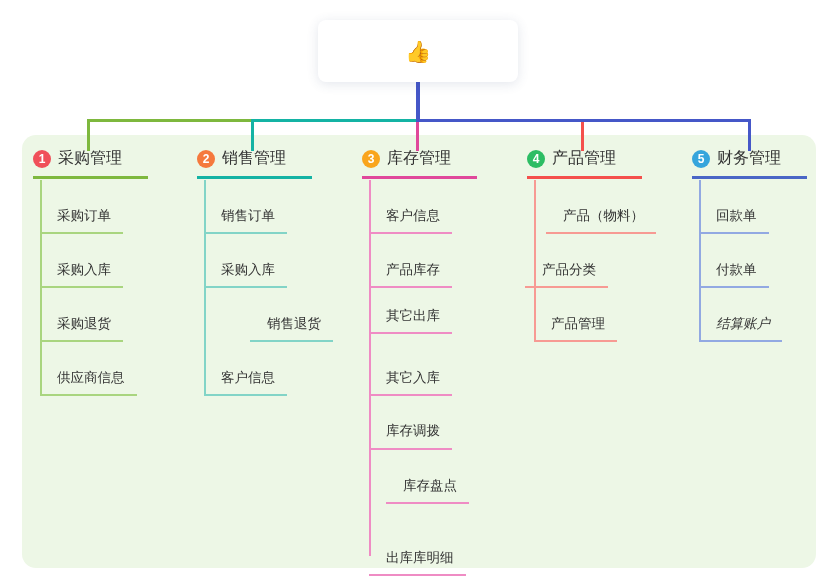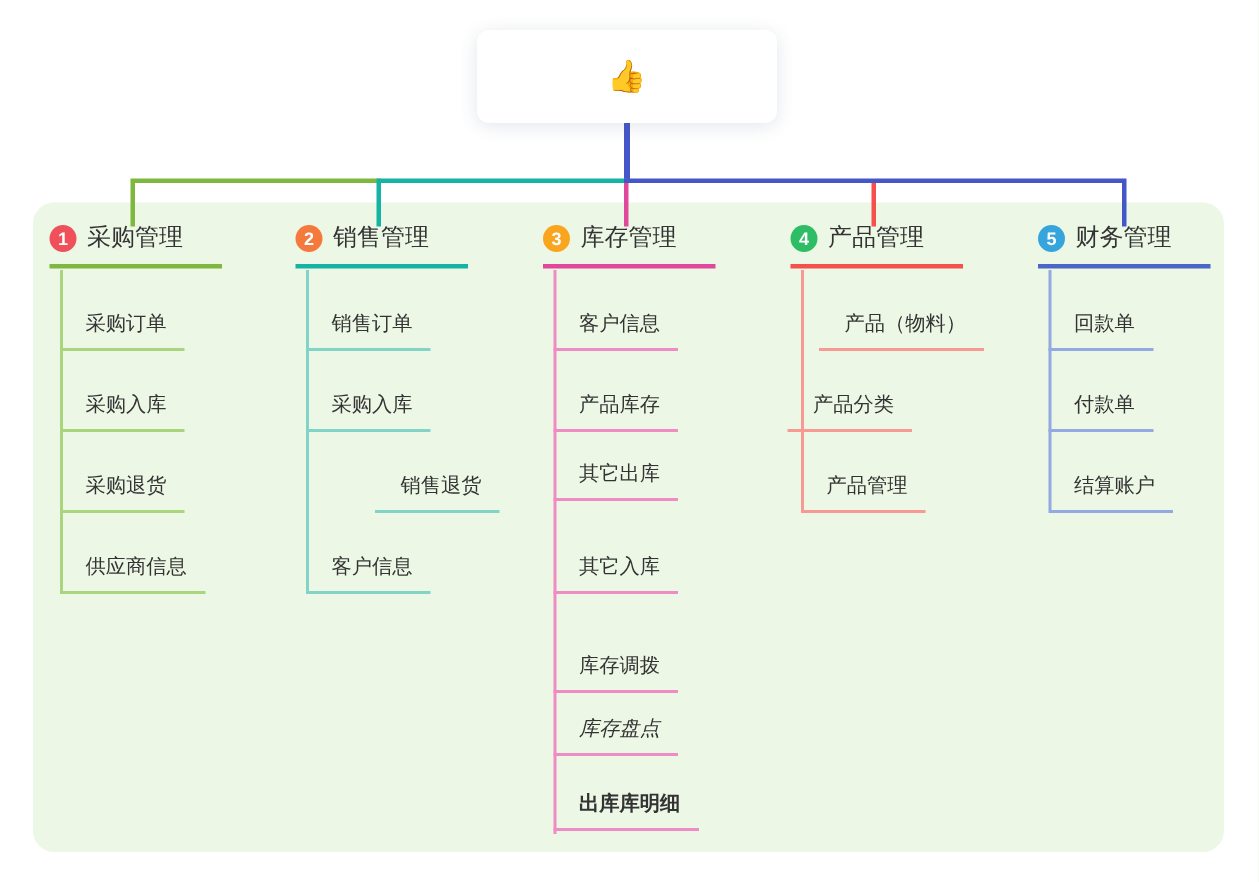--- a/index.html
+++ b/index.html
@@ -90,33 +90,33 @@
       <div class="child-node" style="left: 204px; top: 366px; border-bottom-color: rgb(130, 212, 199);">客户信息</div>
       <div class="branch-header" style="left: 362px; border-bottom-color: rgb(224, 72, 155);">
         <span class="badge" style="background: rgb(249, 165, 29);">3</span>
         <span>库存管理</span>
       </div>
       <div class="child-vline" style="left: 369px; top: 180px; height: 376px; background: rgb(239, 140, 196);"></div>
       <div class="child-node" style="left: 369px; top: 204px; border-bottom-color: rgb(239, 140, 196);">客户信息</div>
       <div class="child-node" style="left: 369px; top: 258px; border-bottom-color: rgb(239, 140, 196);">产品库存</div>
       <div class="child-node" style="left: 369px; top: 304px; border-bottom-color: rgb(239, 140, 196);">其它出库</div>
       <div class="child-node" style="left: 369px; top: 366px; border-bottom-color: rgb(239, 140, 196);">其它入库</div>
-      <div class="child-node" style="left: 369px; top: 432px; border-bottom-color: rgb(239, 140, 196);">库存调拨</div>
-      <div class="child-node" style="left: 369px; top: 474px; border-bottom-color: rgb(239, 140, 196); font-style: italic;">库存盘点</div>
-      <div class="child-node" style="left: 369px; top: 524px; border-bottom-color: rgb(239, 140, 196); font-weight: bold;">出库库明细</div>
+      <div class="child-node" style="left: 369px; top: 420px; border-bottom-color: rgb(239, 140, 196); font-family: Liberation Mono, monospace;">库存调拨</div>
+      <div class="child-node" style="left: 386px; top: 474px; border-bottom-color: rgb(239, 140, 196);">库存盘点</div>
+      <div class="child-node" style="left: 369px; top: 546px; border-bottom-color: rgb(239, 140, 196);">出库库明细</div>
       <div class="branch-header" style="left: 527px; border-bottom-color: rgb(244, 80, 76);">
         <span class="badge" style="background: rgb(45, 189, 100);">4</span>
         <span>产品管理</span>
       </div>
       <div class="child-vline" style="left: 534px; top: 180px; height: 160px; background: rgb(247, 154, 147);"></div>
       <div class="child-node" style="left: 534px; top: 204px; border-bottom-color: rgb(247, 154, 147); margin-left: 12px;">产品（物料）</div>
       <div class="child-node" style="left: 514px; top: 258px; border-bottom-color: rgb(247, 154, 147); margin-left: 11px;">产品分类</div>
       <div class="child-node" style="left: 534px; top: 312px; border-bottom-color: rgb(247, 154, 147);">产品管理</div>
       <div class="branch-header" style="left: 692px; border-bottom-color: rgb(74, 102, 198);">
         <span class="badge" style="background: rgb(54, 165, 220);">5</span>
         <span>财务管理</span>
       </div>
       <div class="child-vline" style="left: 699px; top: 180px; height: 160px; background: rgb(146, 169, 226);"></div>
       <div class="child-node" style="left: 699px; top: 204px; border-bottom-color: rgb(146, 169, 226);">回款单</div>
       <div class="child-node" style="left: 699px; top: 258px; border-bottom-color: rgb(146, 169, 226);">付款单</div>
-      <div class="child-node" style="left: 699px; top: 312px; border-bottom-color: rgb(146, 169, 226);">结算账户</div>
+      <div class="child-node" style="left: 699px; top: 312px; border-bottom-color: rgb(146, 169, 226); font-style: italic;">结算账户</div>
     </div>
 </div>
 
 </body></html>

